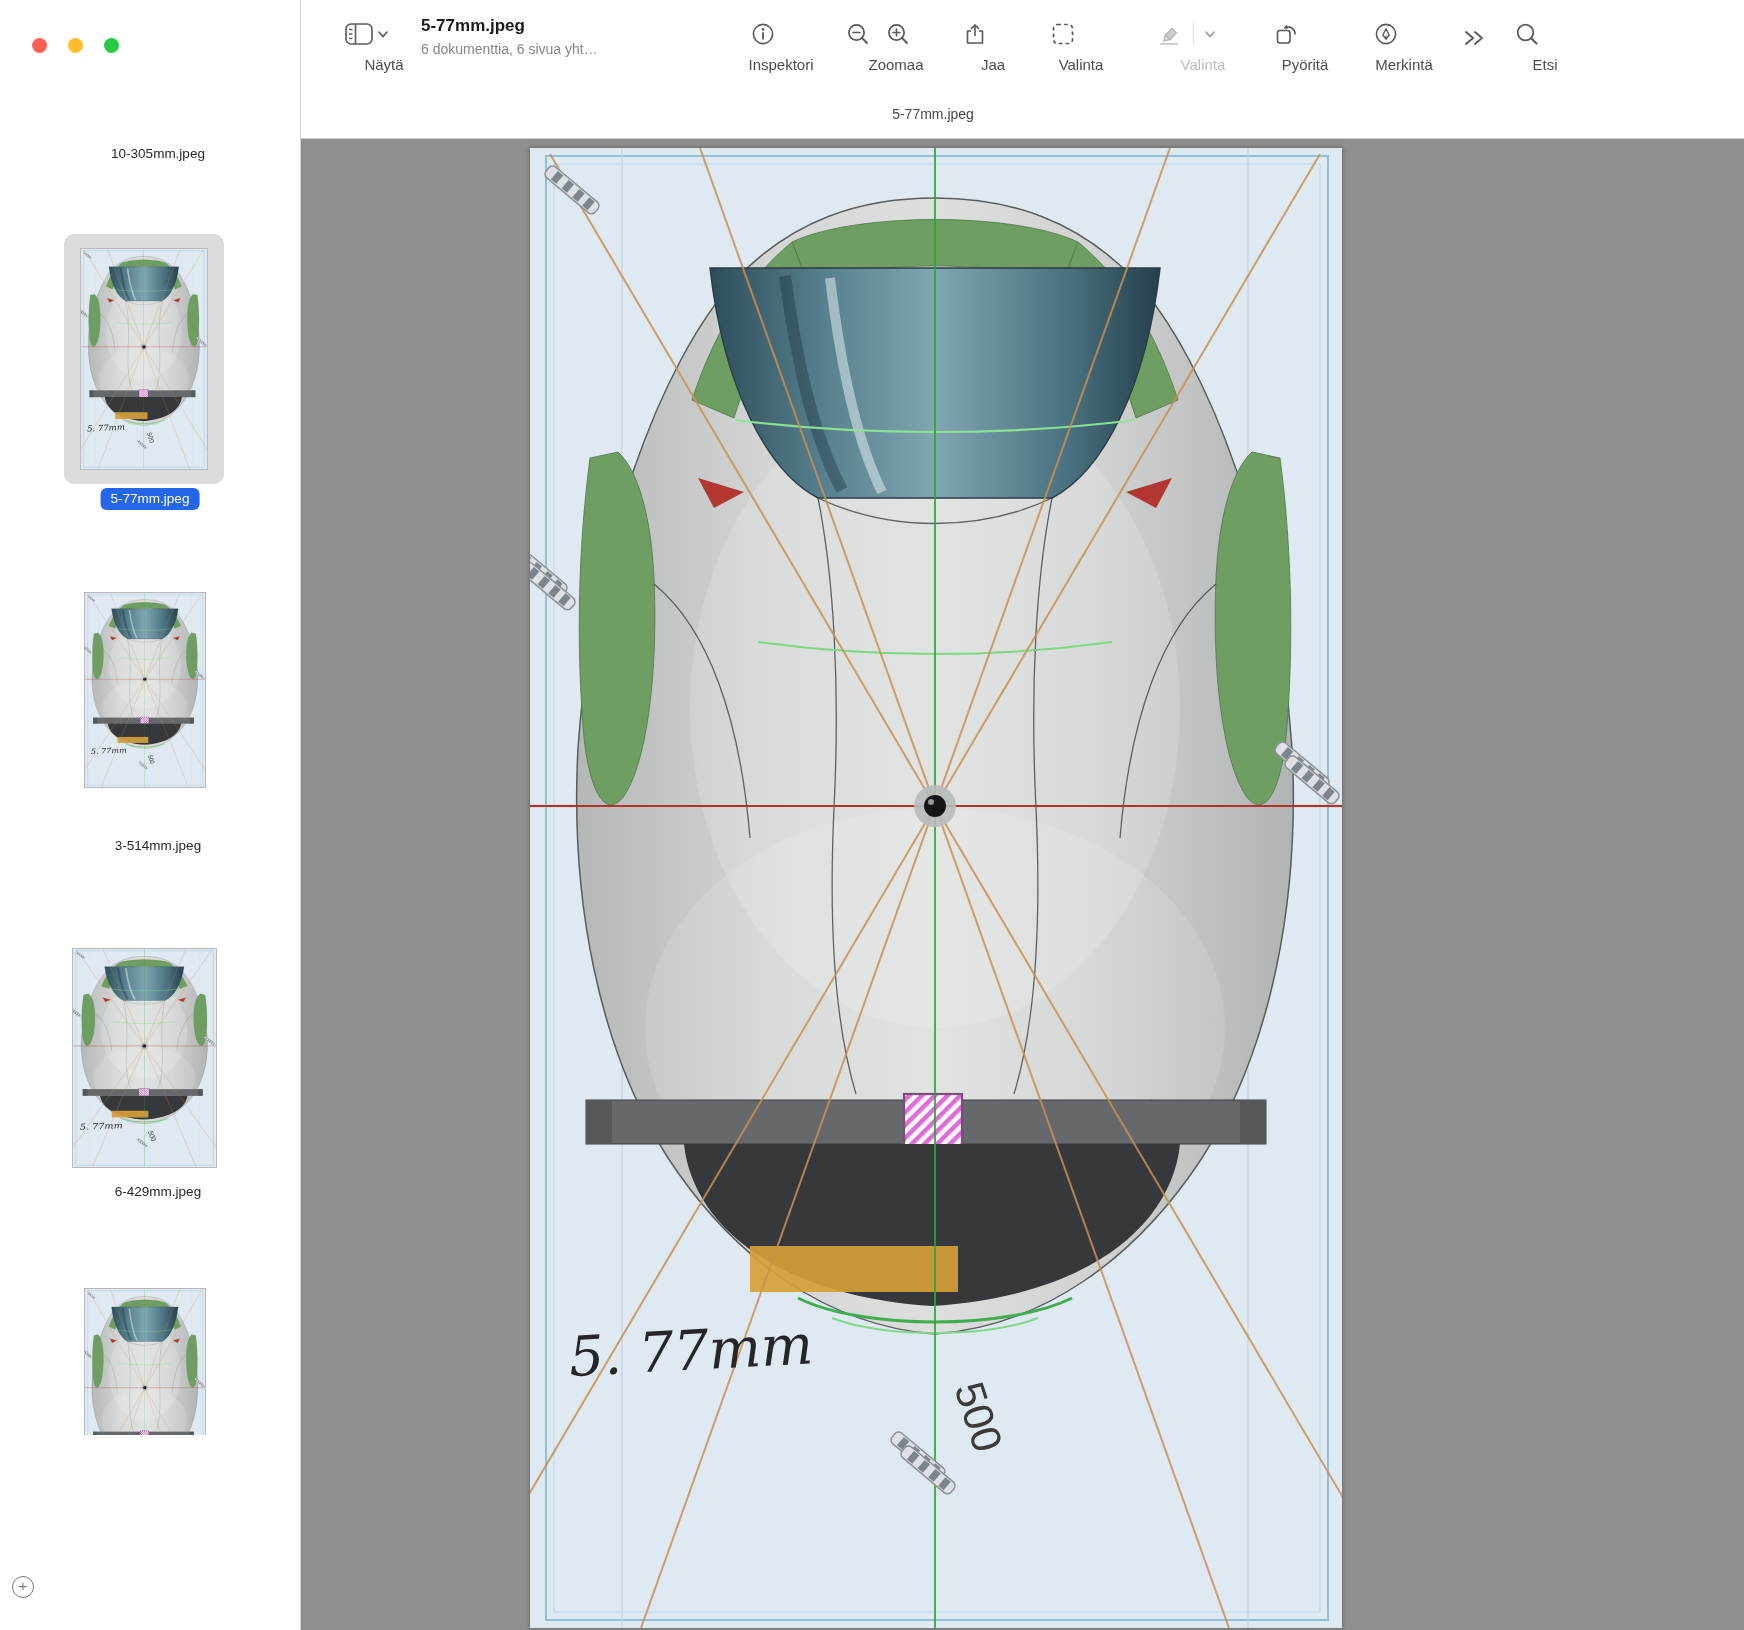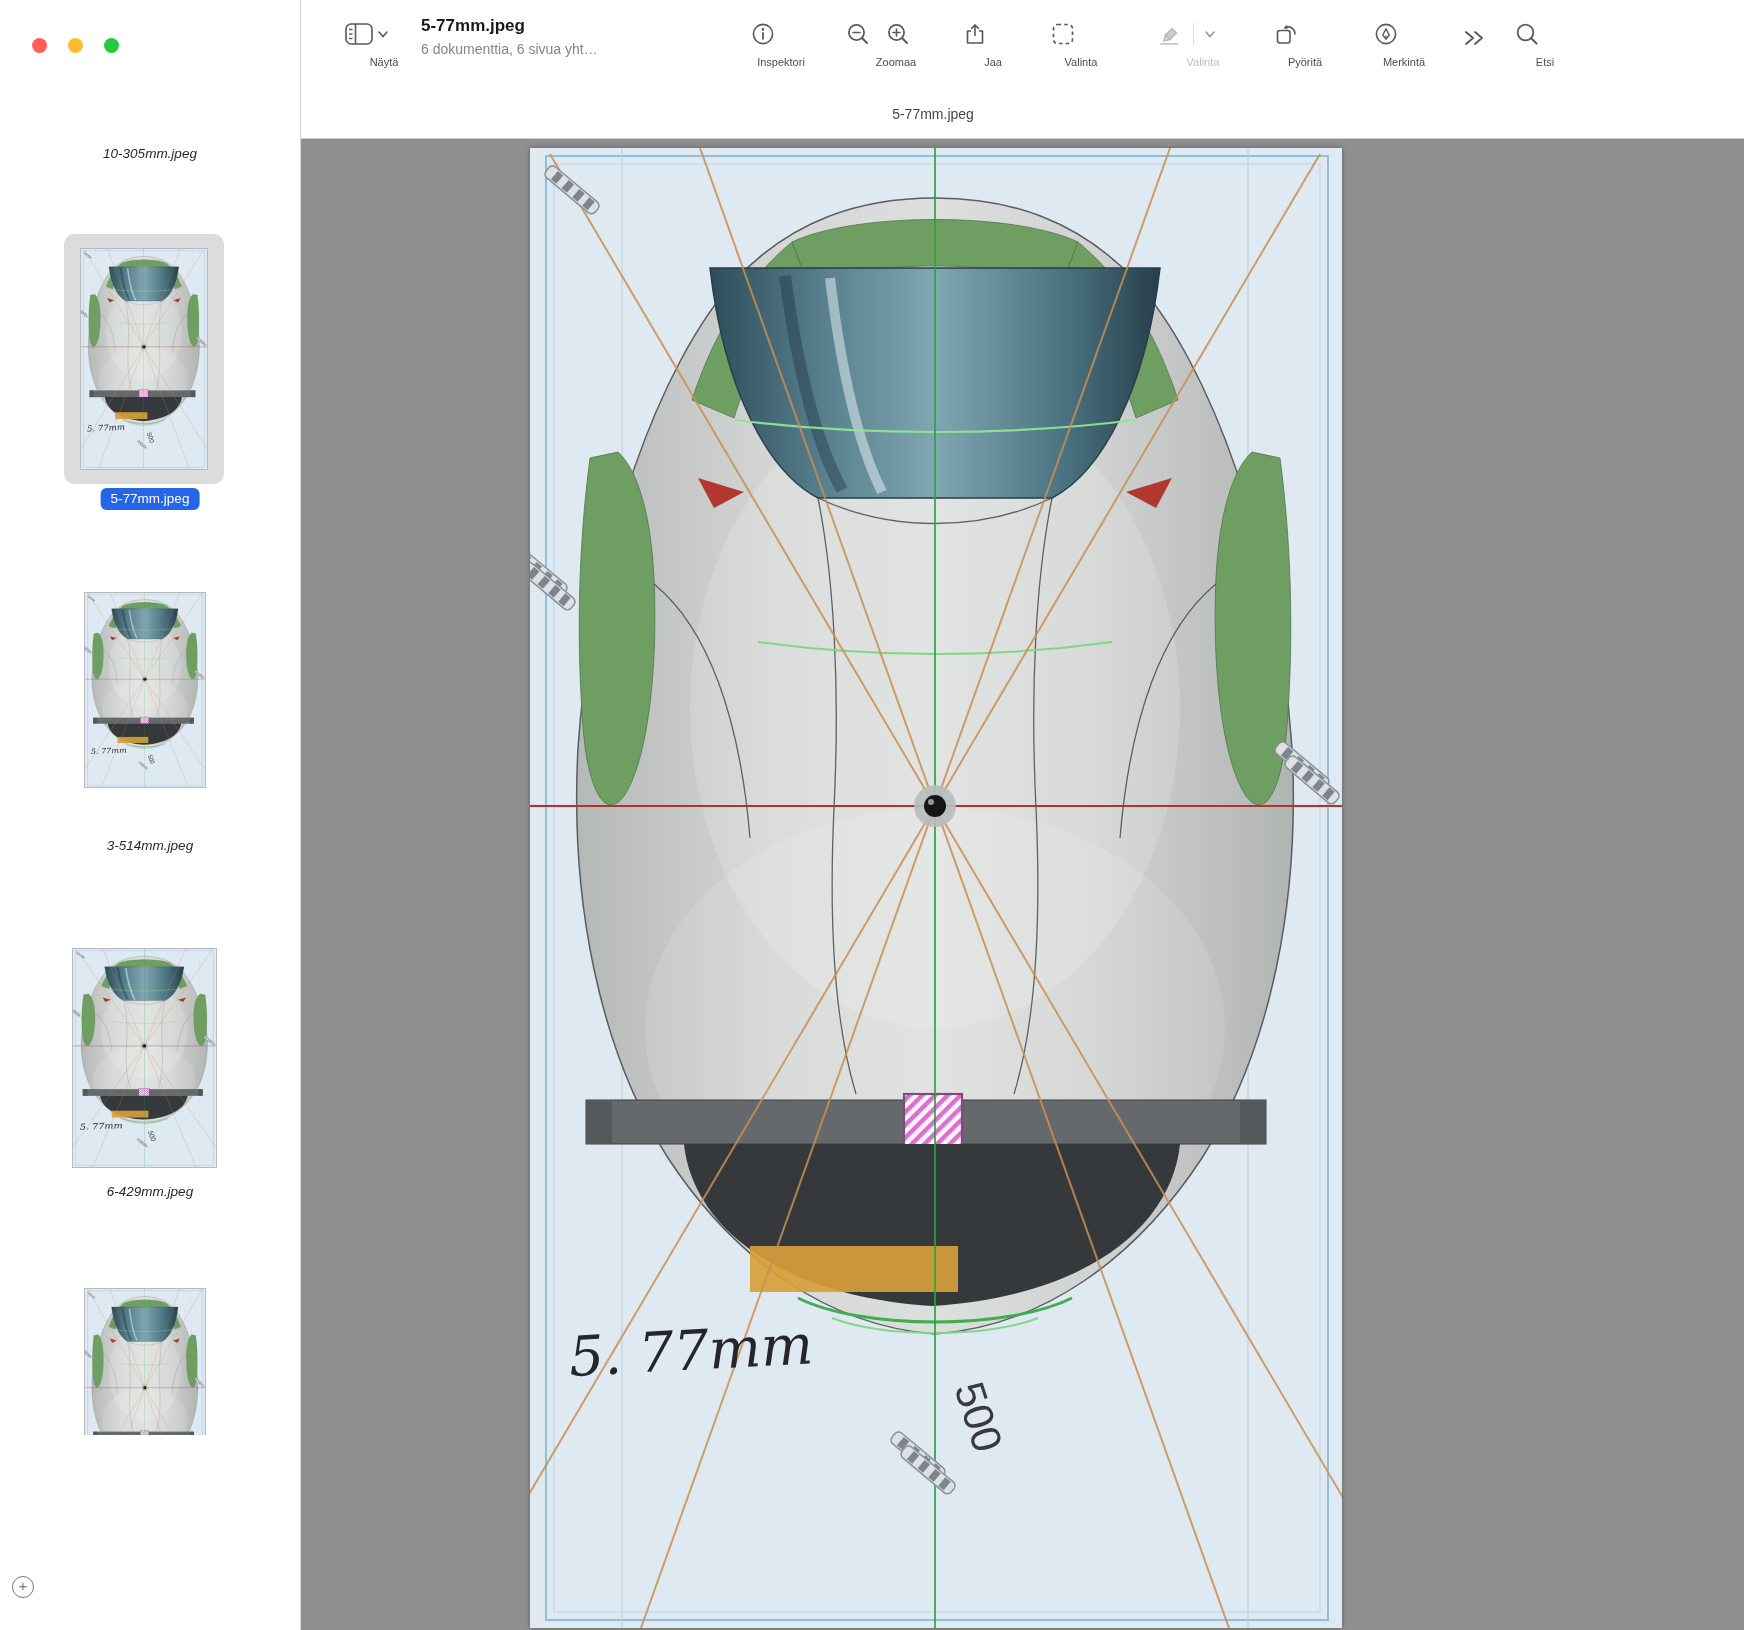--- a/index.html
+++ b/index.html
@@ -5,40 +5,40 @@
   html,body{margin:0;padding:0;background:#555;}
   .window{position:relative;width:1744px;height:1630px;background:#8f8f8f;overflow:hidden;
           font-family:"Liberation Sans",sans-serif;-webkit-font-smoothing:antialiased;}
   
   .sidebar{position:absolute;left:0;top:0;width:300px;height:1630px;background:#ffffff;
            border-right:1px solid #d4d4d6;z-index:3;}
   .tl{position:absolute;top:38px;width:15px;height:15px;border-radius:50%;}
   .tl.close{left:32px;background:var(--traffic_red,#ff5f57);}
   .tl.min{left:68px;background:var(--traffic_yellow,#febc2e);}
   .tl.max{left:104px;background:var(--traffic_green,#28c840);}
-  .side-label{position:absolute;left:0;width:100%;text-align:center;font-size:13.5px;color:#28282c;font-style:italic;}
+  .side-label{position:absolute;left:8px;width:100%;text-align:center;font-size:13.5px;color:#28282c;}
   .sel-highlight{position:absolute;left:64px;top:234px;width:160px;height:250px;background:#dcdcde;border-radius:10px;}
   .thumb{position:absolute;background:#e9eff5;border:1px solid #b9b9bd;box-sizing:border-box;overflow:hidden;}
   .thumb svg{display:block;width:100%;height:100%;}
   .thumb-1{left:80px;top:248px;width:128px;height:222px;}
   .thumb-2{left:84px;top:592px;width:122px;height:196px;}
   .thumb-3{left:72px;top:948px;width:145px;height:220px;}
   .thumb-4{left:84px;top:1288px;width:122px;height:147px;border-bottom:none;}
   .sel-pill{position:absolute;top:488px;left:50%;transform:translateX(-50%);
             background:var(--accent_blue,#2566e8);color:#fff;font-size:13.5px;
             padding:3px 10px 4px;border-radius:6px;white-space:nowrap;}
   .add-btn{position:absolute;left:12px;top:1576px;width:22px;height:22px;border:1.5px solid #77777c;
            border-radius:50%;box-sizing:border-box;color:#77777c;font-size:15px;line-height:18px;
            text-align:center;}
   
   .toolbar{position:absolute;left:301px;top:0;width:1443px;height:138px;background:#ffffff;
            border-bottom:1px solid #cccccd;z-index:2;}
   .titem{position:absolute;top:20px;display:flex;flex-direction:column;align-items:center;gap:8px;}
   .ticon{height:28px;display:flex;align-items:center;gap:5px;}
-  .tlabel{font-size:11px;color:#4c4c50;white-space:nowrap;margin-left:36px;}
+  .tlabel{font-size:15px;color:#4c4c50;white-space:nowrap;margin-left:36px;}
   .tlabel.disabled{color:#bdbdc1;}
   .title-block{position:absolute;left:120px;top:16px;}
   .doc-title{font-size:17px;font-weight:bold;color:#1a1a1c;}
   .doc-subtitle{font-size:14px;color:#85858a;margin-top:5px;}
   .vdiv{width:1px;height:22px;background:#dcdcde;margin:0 6px;}
   .content-title{position:absolute;left:482px;top:106px;width:300px;text-align:center;
                  font-size:14px;color:#46464a;}
   
   .content{position:absolute;left:301px;top:139px;width:1443px;height:1491px;background:#8f8f8f;overflow:hidden;}
   .doc{position:absolute;left:229px;top:9px;width:812px;height:1480px;box-shadow:0 0 5px rgba(0,0,0,.35);}

